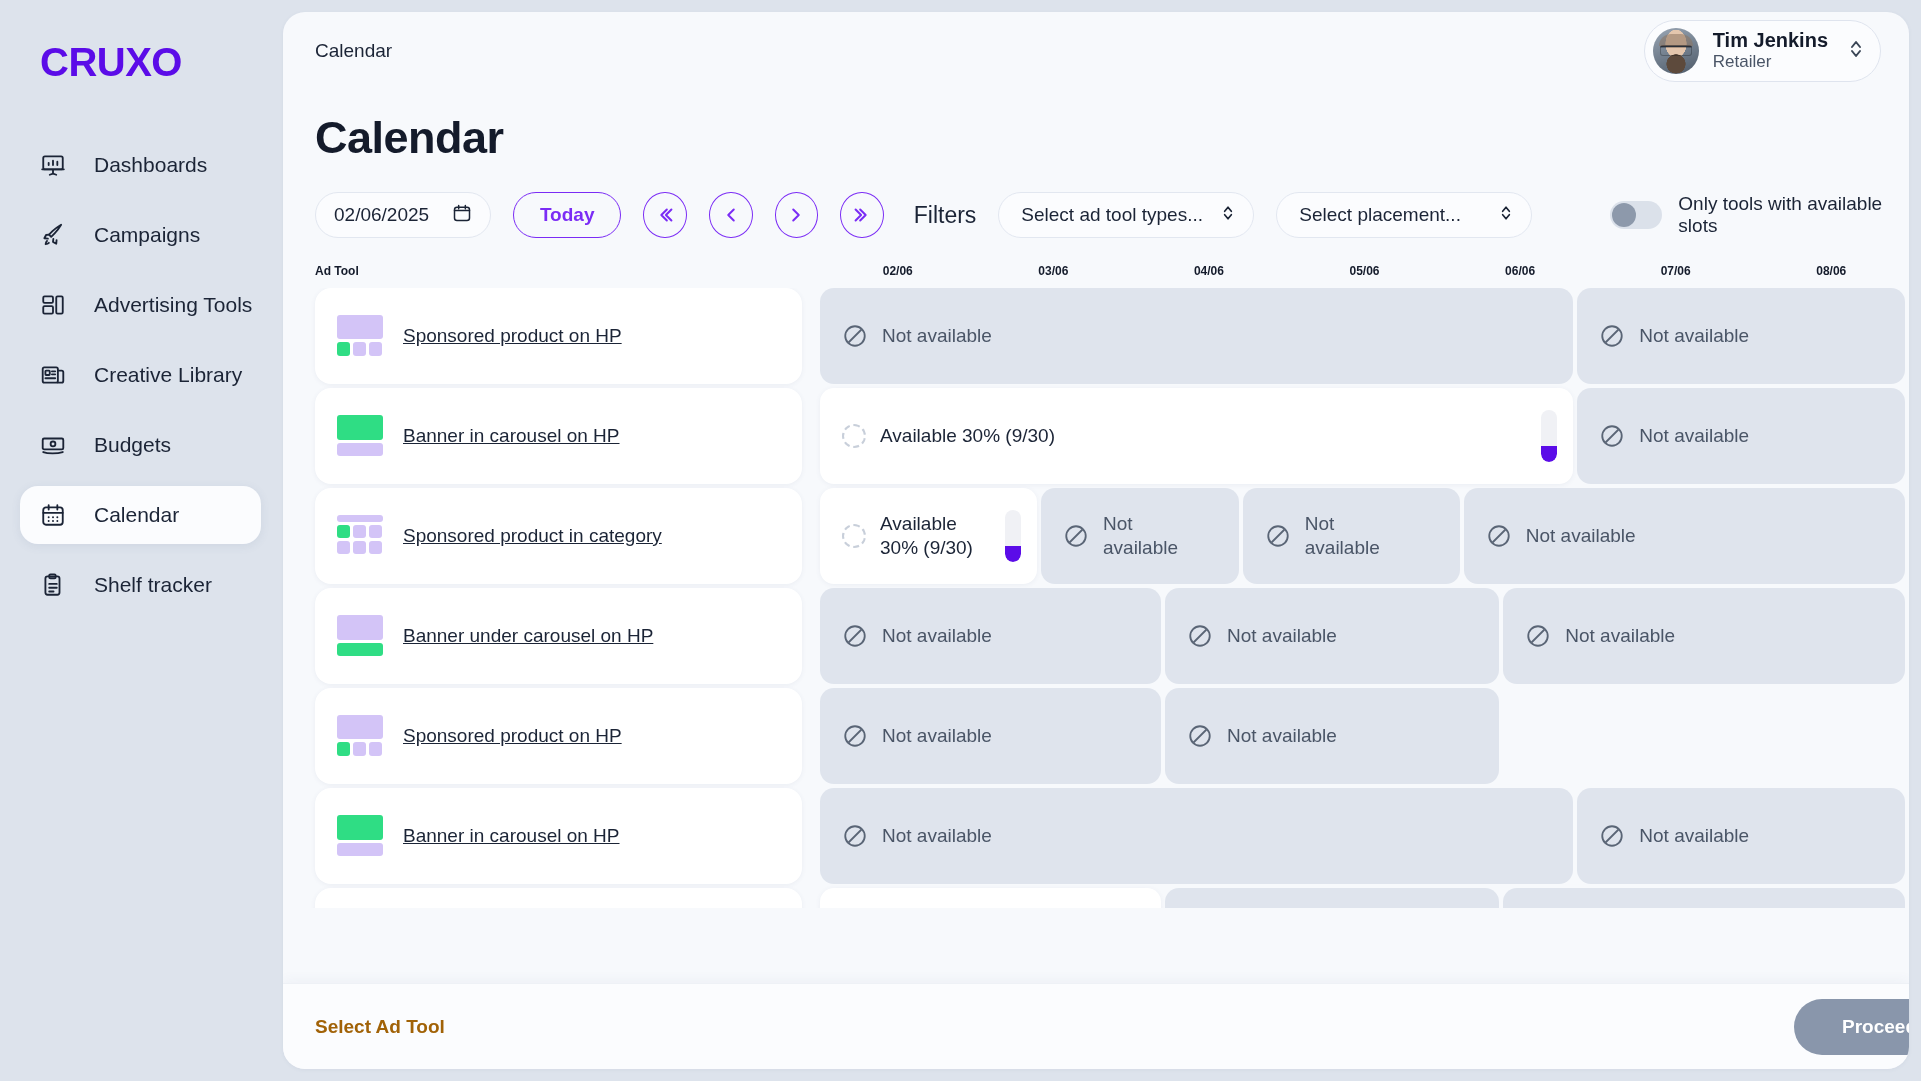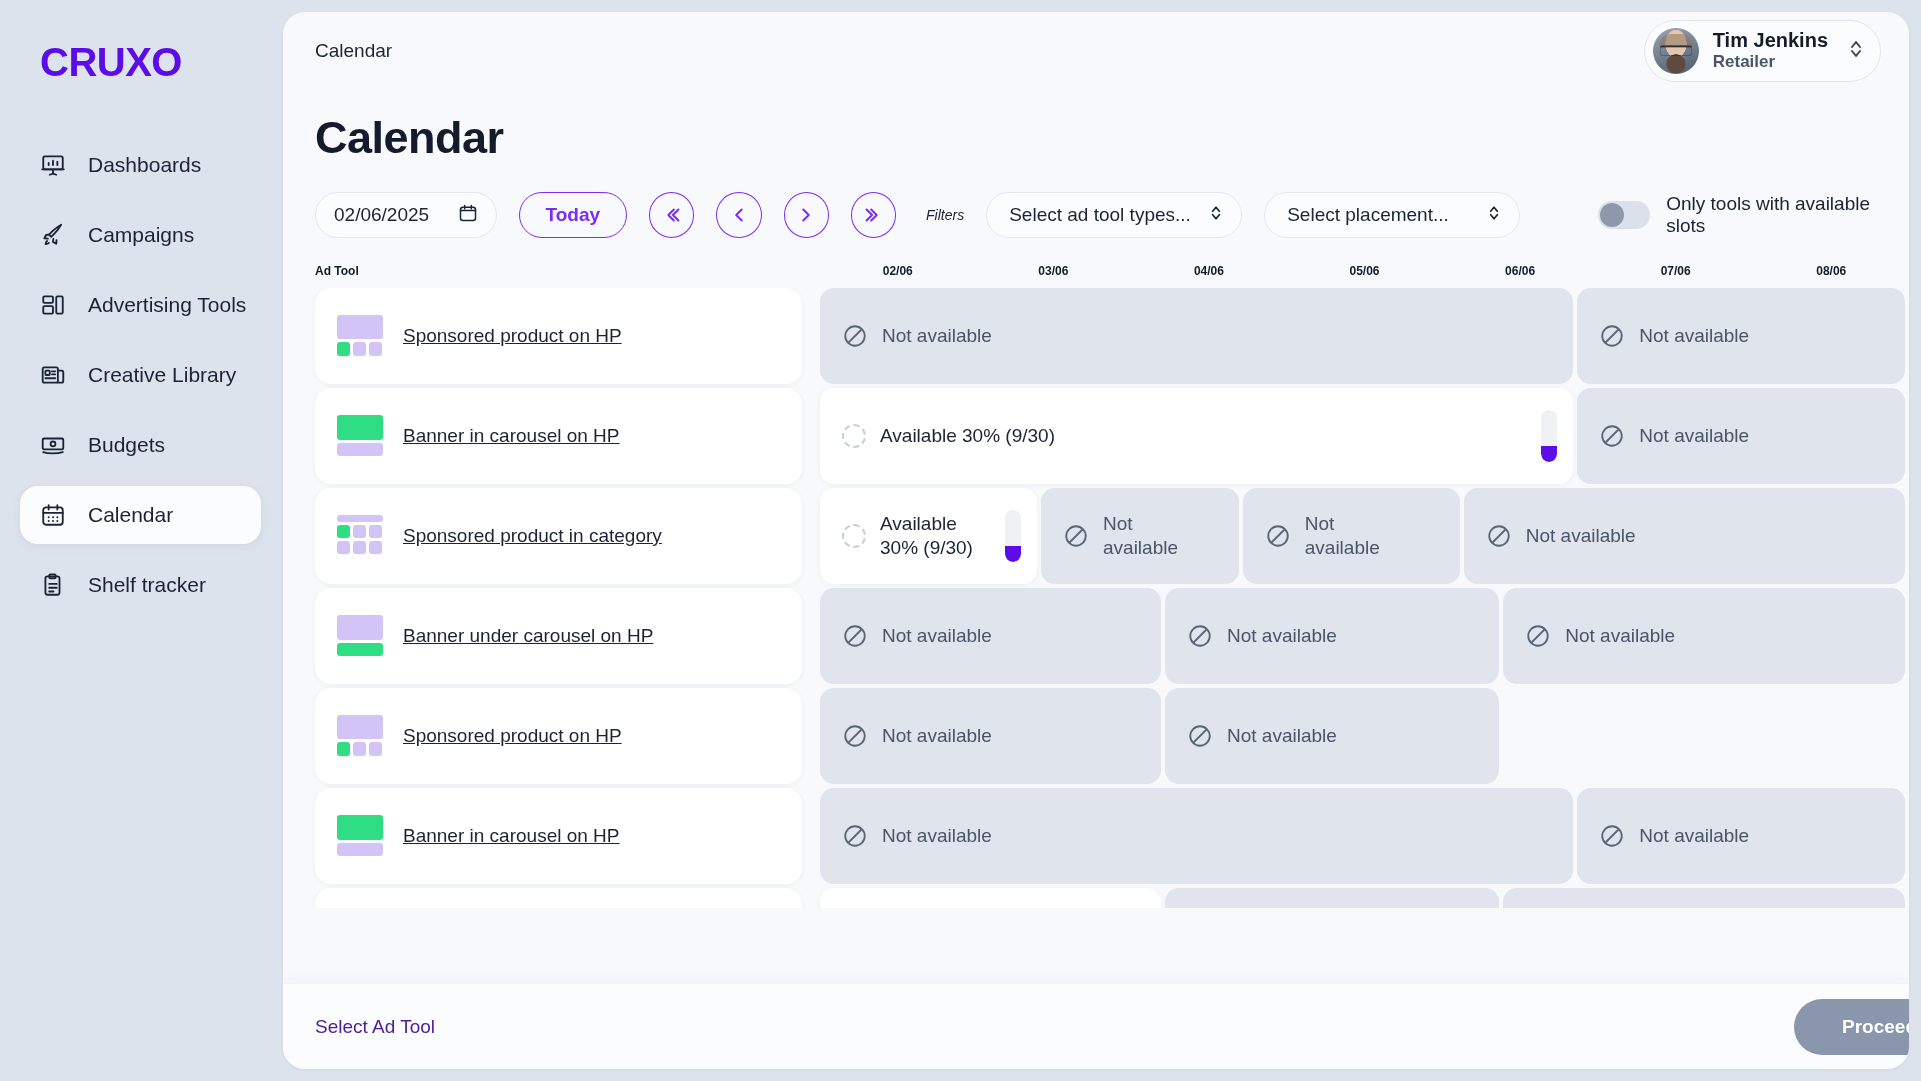--- a/index.html
+++ b/index.html
@@ -18,21 +18,21 @@
     padding-top: 30px;
     position: relative;
   }
   .logo {
     font-size: 40px; font-weight: 800; letter-spacing: -0.5px;
     color: #5b0ce8; padding: 12px 0 0 40px; line-height: 1;
     display: flex; align-items: center;
   }
   .nav { margin-top: 54px; display: flex; flex-direction: column; }
   .nav-item {
-    display: flex; align-items: center; gap: 22px;
+    display: flex; align-items: center; gap: 28px;
     height: 58px; padding-left: 40px; margin: 0 0 12px 0;
     color: #1b2436; font-size: 21px; cursor: pointer;
     border-radius: 0 30px 30px 0;
   }
   .nav-item.active {
     background: #fbfcfe;
     border-radius: 18px;
     margin-left: 20px; margin-right: 22px;
     padding-left: 20px;
     box-shadow: 0 2px 10px rgba(80,100,140,.10);
@@ -70,21 +70,21 @@
   .avatar::before {
     content:""; position:absolute; left:7px; top:17px; width:32px; height:9px;
     border-top:2px solid #2a2f38; border-radius:3px;
     box-shadow: inset 0 0 0 1px rgba(0,0,0,.25);
   }
   .avatar::after {
     content:""; position:absolute; left:6px; top:6px; width:34px; height:12px;
     background: #8d7561; border-radius: 17px 17px 0 0; opacity:.55;
   }
   .user-name { font-size: 20px; font-weight: 700; color: #141b2b; line-height:1.15; }
-  .user-role { font-size: 17px; color: #4a5567; line-height:1.2;font-weight:bold; }
+  .user-role { font-size: 17px; color: #4a5567; line-height:1.2; }
   .chev-ud { width: 16px; color:#3c4757; margin-left: 6px; }
 
   .page-title {
     font-size: 45px; font-weight: 700; color: #141b2b;
     padding: 22px 0 0 32px; letter-spacing: -0.5px;
   }
 
   
   .toolbar {
     display: flex; align-items: center; gap: 22px;
@@ -102,21 +102,21 @@
     font-size: 19px; font-weight: 700; cursor: pointer;
     display:flex; align-items:center;
   }
   .nav-circle {
     width: 46px; height: 46px; border-radius: 50%;
     border: 1.6px solid #7b2cf5; color: #7b2cf5; background: transparent;
     display: flex; align-items: center; justify-content: center;
     cursor: pointer; font-size: 20px;
   }
   .nav-circle svg { width: 22px; height: 22px; }
-  .filters-label { font-size: 14px; color: #1b2436; margin-left: 8px; font-style: italic; }
+  .filters-label { font-size: 23px; color: #1b2436; margin-left: 8px; }
   .select-pill {
     height: 46px; min-width: 256px; background: #fbfcfe;
     border: 1px solid #e2e7f0; border-radius: 26px;
     display: flex; align-items: center; justify-content: space-between;
     padding: 0 18px 0 22px; font-size: 19px; color: #1b2436; cursor: pointer;
   }
   .toggle-wrap { display: flex; align-items: center; gap: 16px; margin-left: 56px; }
   .toggle {
     width: 52px; height: 28px; border-radius: 16px; background: #dbe1ea;
     position: relative; cursor: pointer; flex: 0 0 52px;
@@ -175,21 +175,21 @@
   }
   .cell .label { white-space: normal; line-height: 1.25; max-width: calc(100% - 70px); }
 
   
   .footer {
     position: absolute; left: 0; right: 0; bottom: 0; height: 86px;
     background: #fbfcfe; border-top: 1px solid #eef1f6;
     display: flex; align-items: center; justify-content: space-between;
     padding: 0 0 0 32px; box-shadow: 0 -2px 12px rgba(70,90,130,.06);
   }
-  .footer-label { font-size: 19px; font-weight: 400; color: #4c1d95; }
+  .footer-label { font-size: 19px; font-weight: 700; color: #a16207; }
   .btn-proceed {
     height: 56px; border-radius: 30px; background: #8996ab; color: #fff;
     border: none; font-size: 19px; font-weight: 600; padding: 0 48px;
     margin-right: -56px; cursor: not-allowed; white-space: nowrap;
   }
 </style>
 </head>
 <body>
 
 <div class="app">

